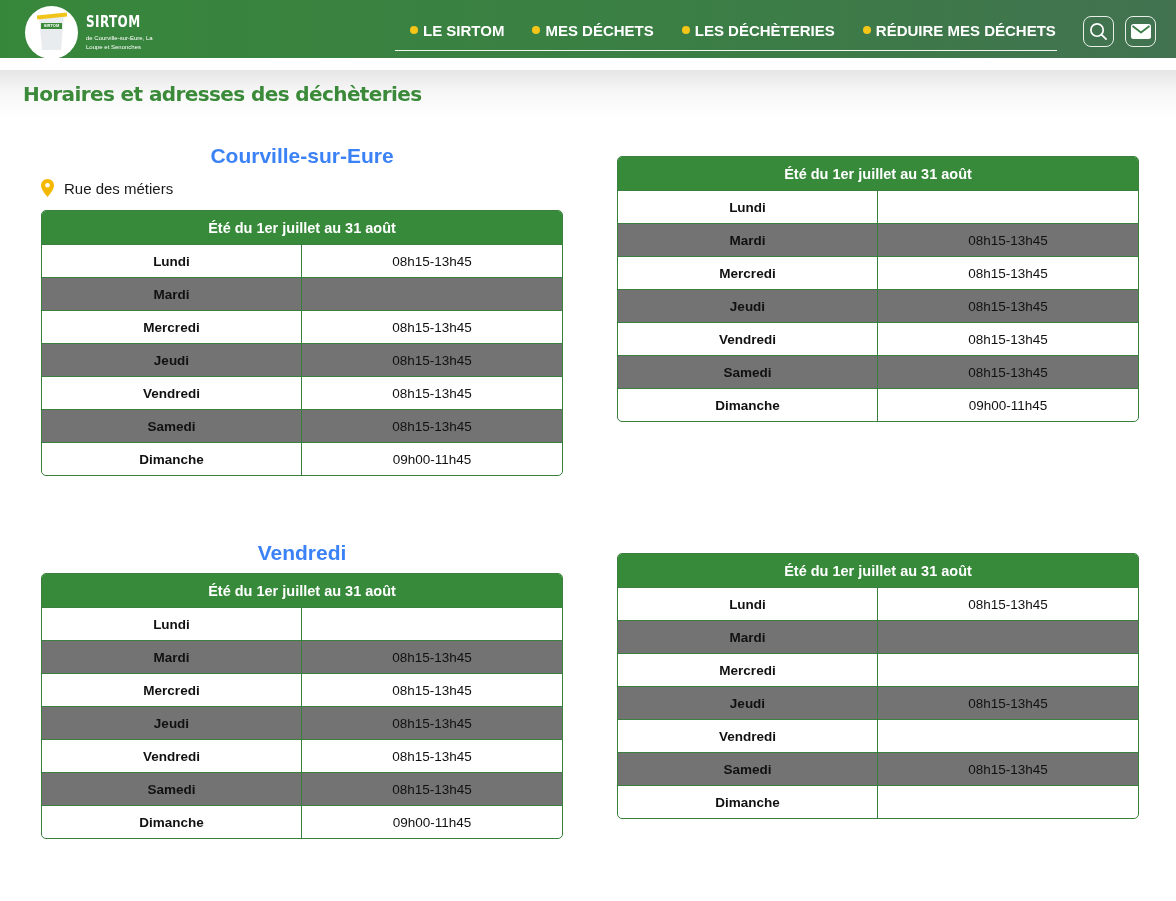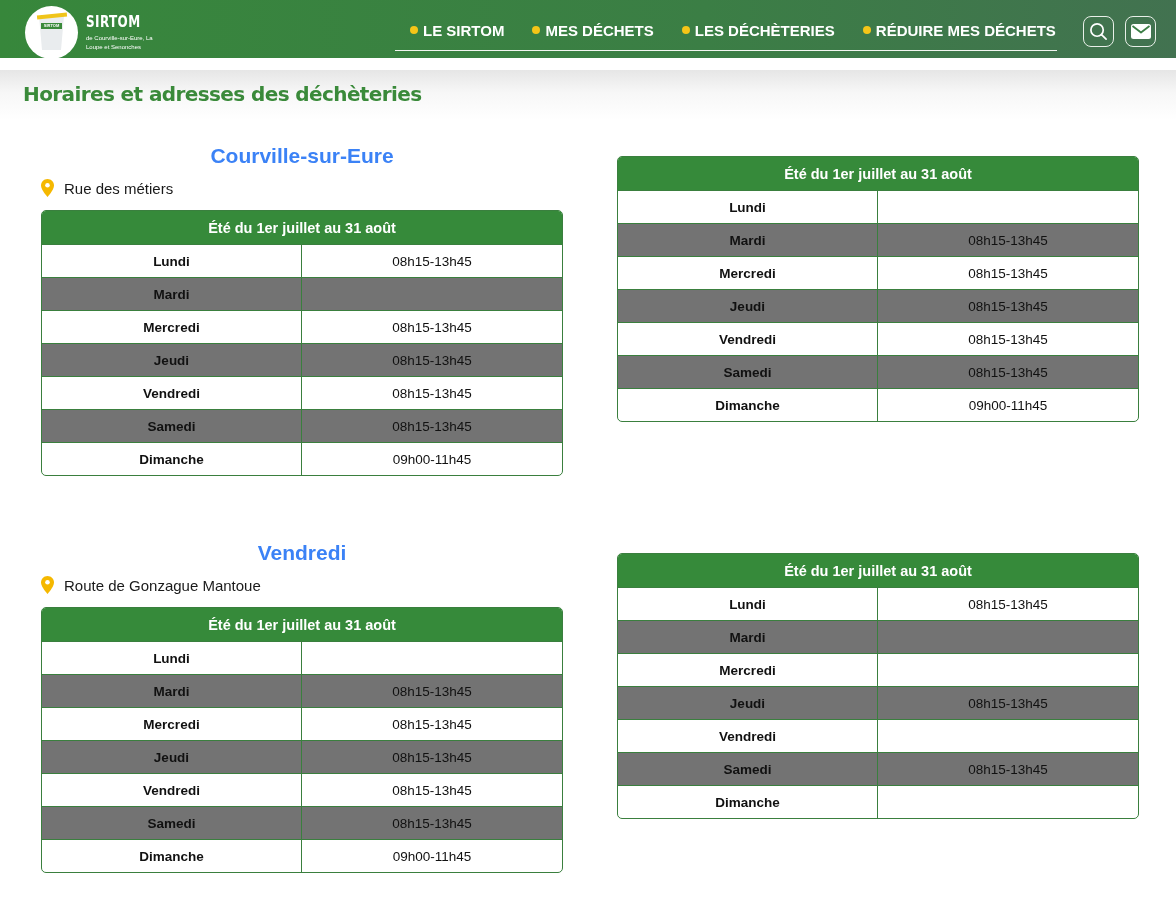--- a/index.html
+++ b/index.html
@@ -154,27 +154,20 @@
     <tr>
           <td class="day">Dimanche</td>
           <td>09h00-11h45</td>
         </tr>
   </tbody>
     </table>
 </section>
 
 <section class="station" style="left:41px; top:541px">
   <div class="name">Vendredi</div>
-  <div class="addr">
-    <svg width="13" height="18" viewBox="0 0 13 18">
-        <path d="M6.5 0C2.9 0 0 2.9 0 6.5 0 11 6.5 18 6.5 18S13 11 13 6.5C13 2.9 10.1 0 6.5 0z" fill="#f5b800"></path>
-        <circle cx="6.5" cy="6.3" r="2.3" fill="#fff"></circle>
-      </svg>
-    <span>Route de Gonzague Mantoue</span>
-  </div>
   <table class="hours">
     <tbody>
         <tr>
           <th colspan="2">Été du 1er juillet au 31 août</th>
         </tr>
     <tr>
           <td class="day">Lundi</td>
           <td></td>
         </tr>
     <tr class="alt">

